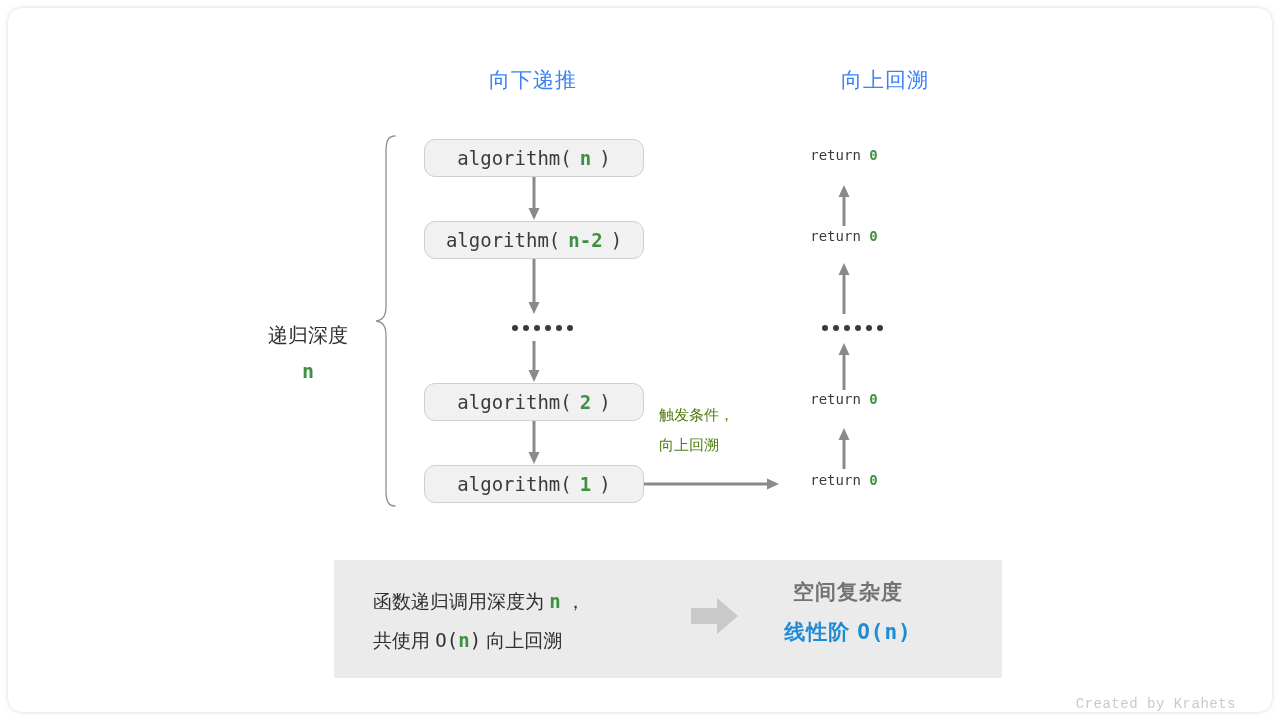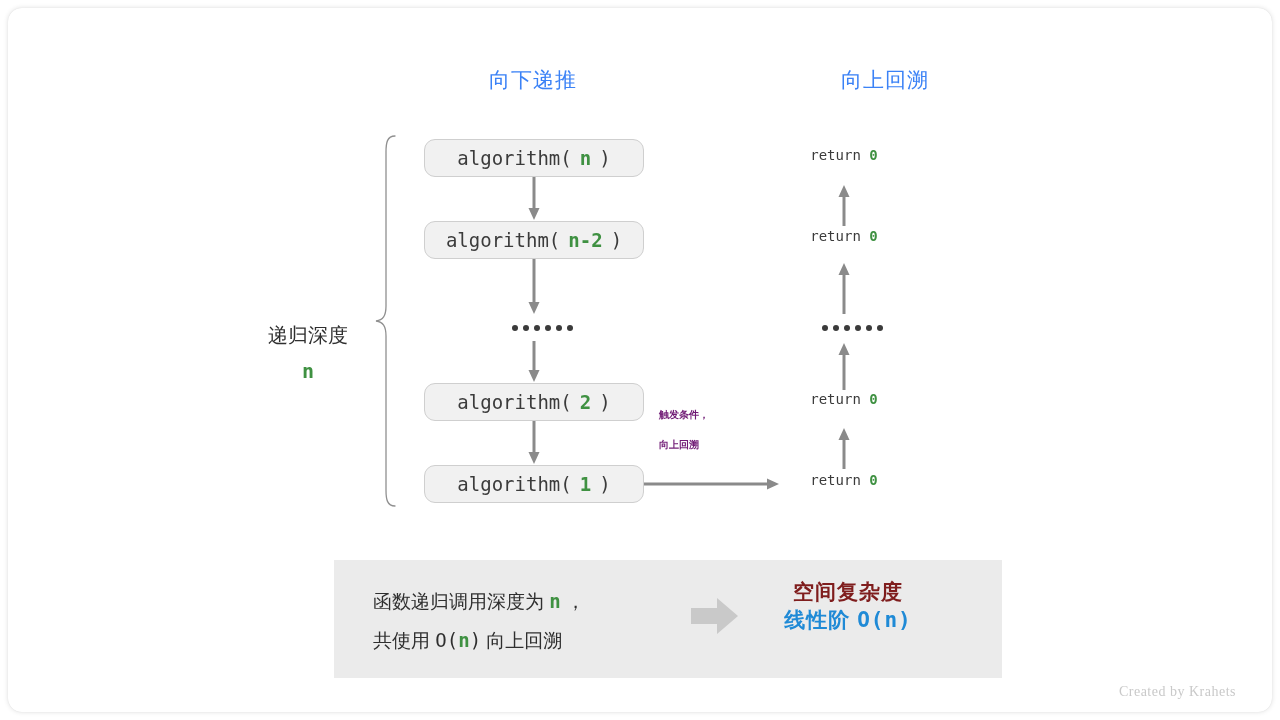--- a/index.html
+++ b/index.html
@@ -83,23 +83,23 @@
   }
   .depth-label .t1 { font-size: 20px; color: #2f2f2f; display: block; }
   .depth-label .t2 {
     font-size: 20px; color: #3f9142; font-weight: bold; display: block;
     margin-top: 10px;
     font-family: "DejaVu Sans Mono", "Liberation Mono", monospace;
   }
 
   
   .mid-note {
-    color: #701a75;
-    font-weight: bold;
-    font-size: 10px;
+    color: #4d7c0f;
+    font-weight: normal;
+    font-size: 15px;
     line-height: 30px;
     white-space: nowrap;
   }
 
   
   #summary {
     position: absolute;
     left: 326px;
     top: 552px;
     width: 628px;
@@ -130,40 +130,41 @@
     left: 745px;
     top: 570px;
     width: 190px;
     text-align: center;
     white-space: nowrap;
   }
   #summary-right .title {
     display: block;
     font-size: 21px;
     font-weight: bold;
-    color: #7f1d1d;
+    color: #737373;
     letter-spacing: 1px;
   }
   #summary-right .value {
     display: block;
+    margin-top: 12px;
     font-size: 21px;
     font-weight: bold;
     color: #1f8ad6;
     letter-spacing: 1px;
   }
   #summary-right .value .mono {
     font-family: "DejaVu Sans Mono", "Liberation Mono", monospace;
   }
 
   
   #credit {
     position: absolute;
     right: 36px;
-    bottom: 12px;
-    font-family: Liberation Serif, serif;
+    bottom: 0;
+    font-family: Liberation Mono, monospace;
     font-size: 14px;
     color: #c9c9c9;
     letter-spacing: 0.5px;
   }
 </style>
 </head>
 <body>
 
 <div id="card">
 

